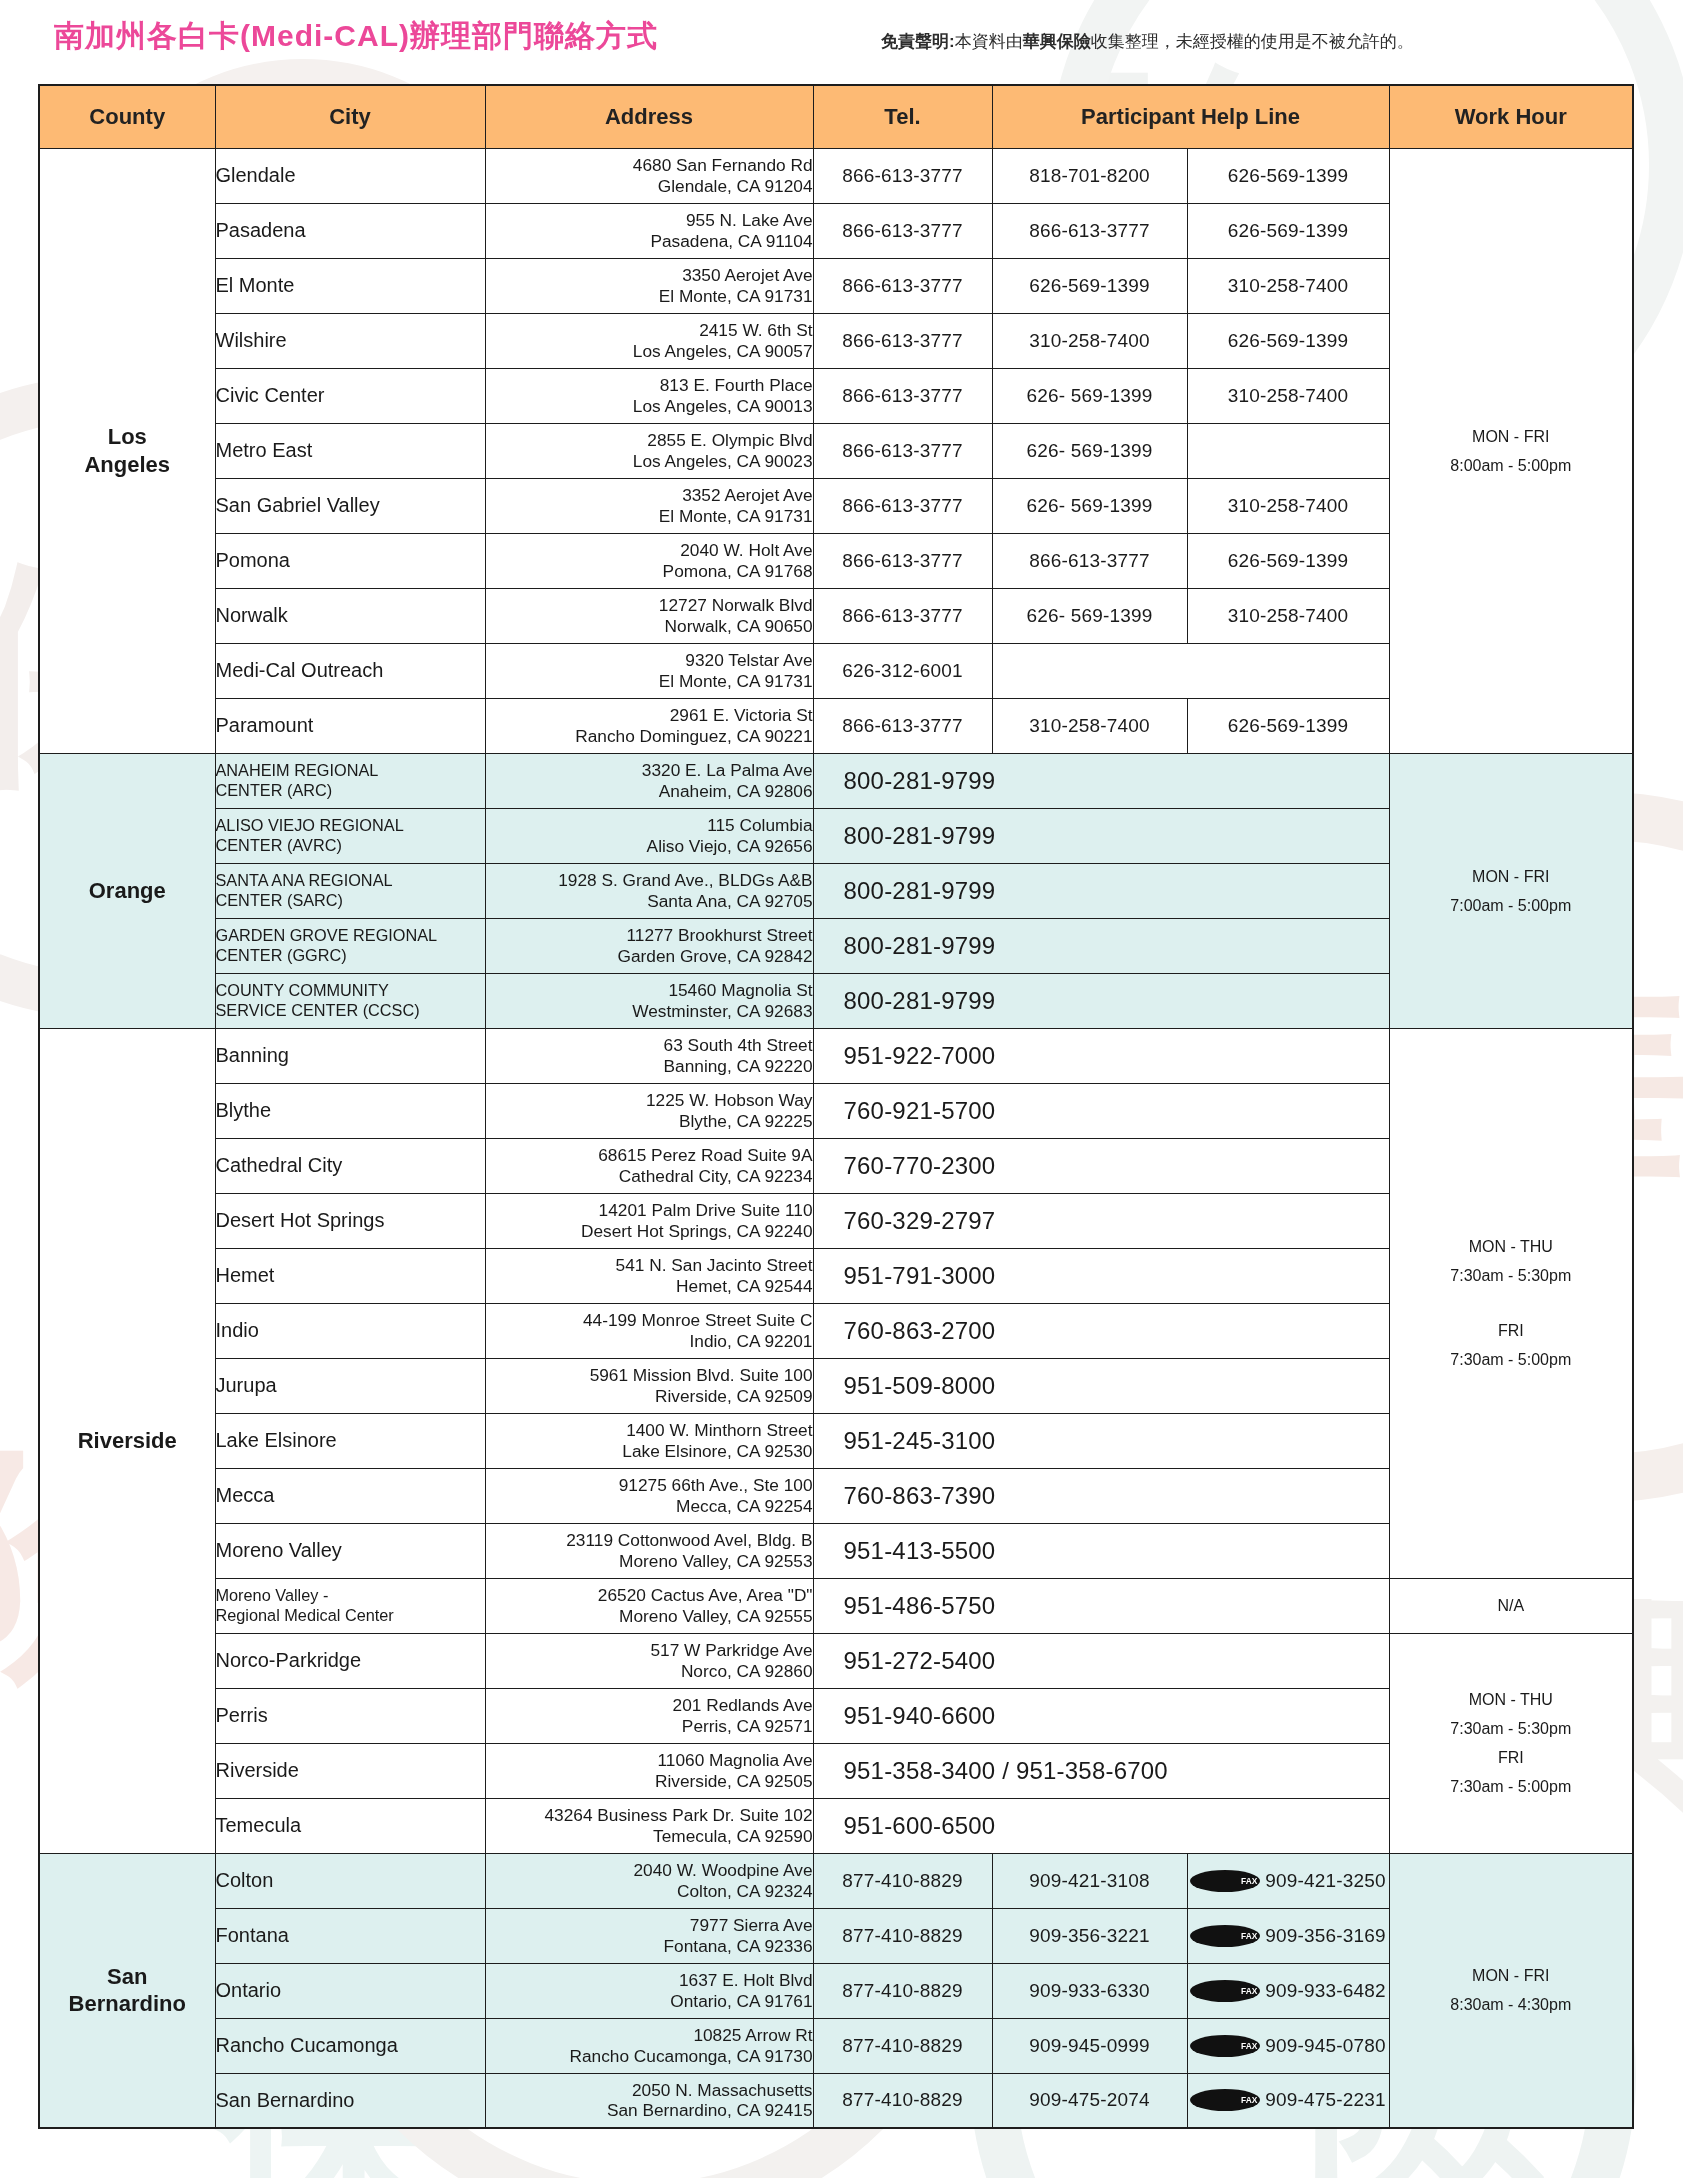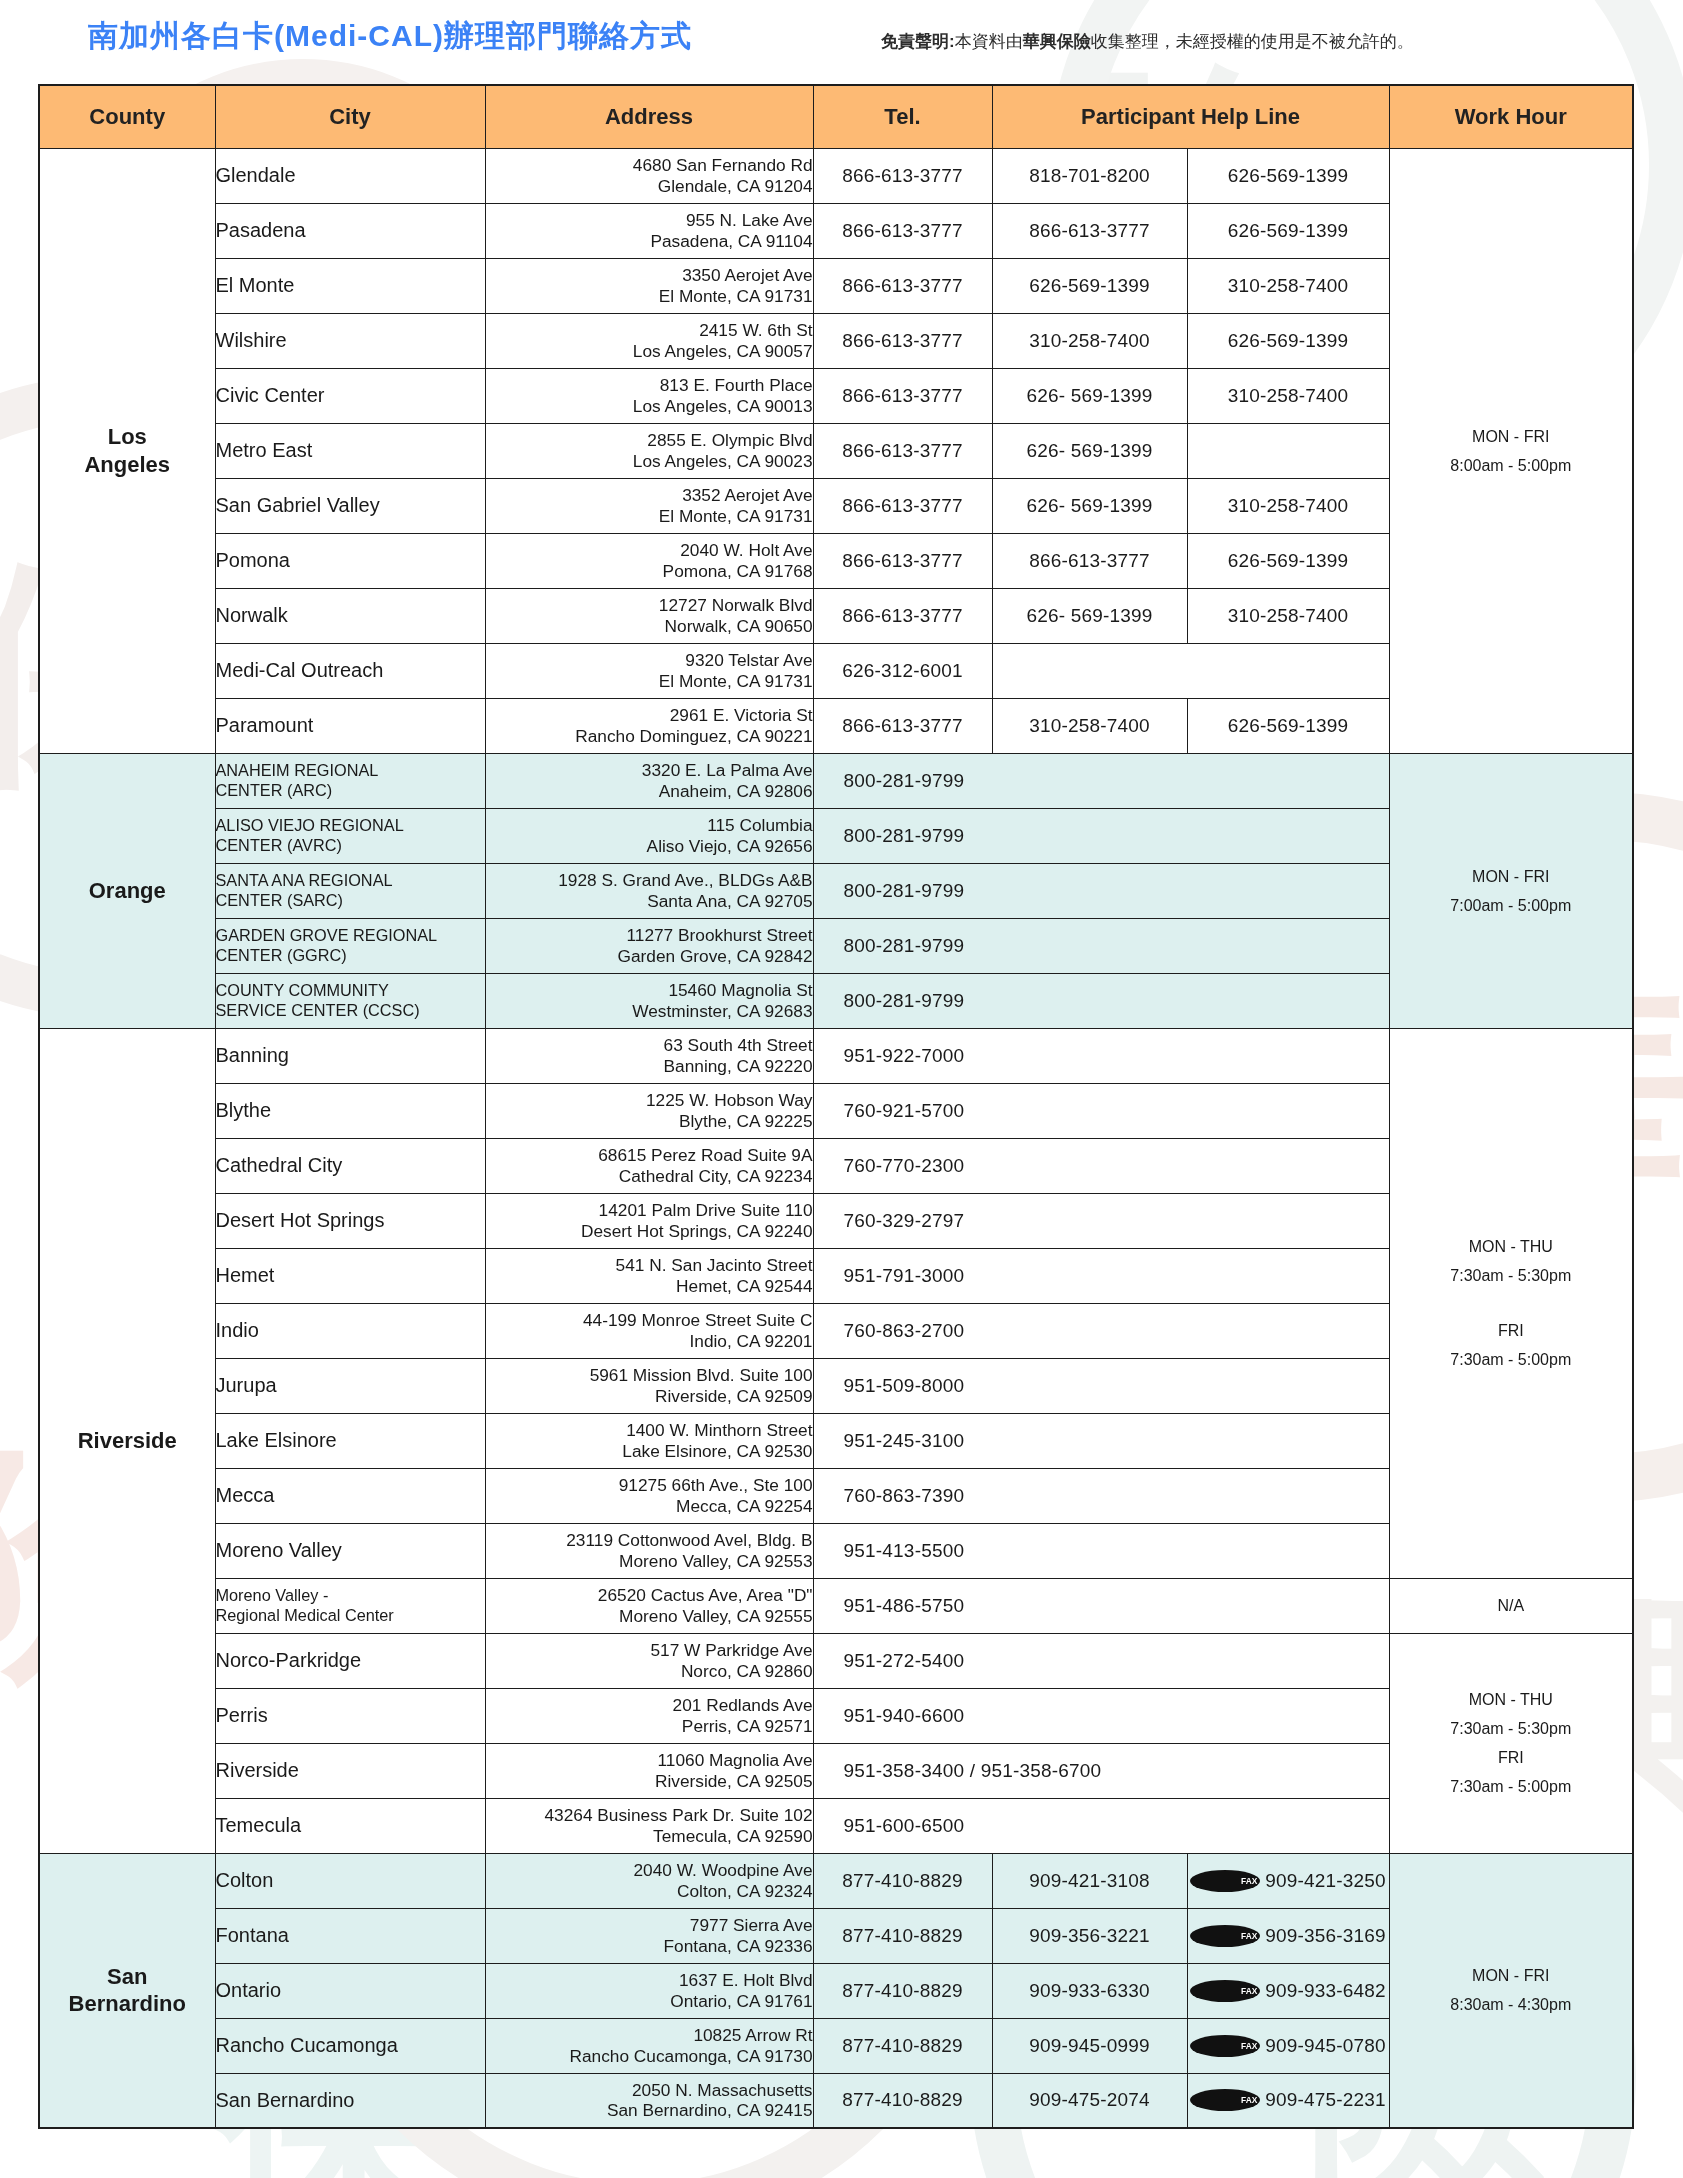--- a/index.html
+++ b/index.html
@@ -7,21 +7,21 @@
     width:1683px;height:2178px;position:relative;background:#ffffff;
     font-family:"Liberation Sans","DejaVu Sans",sans-serif;color:#1a1a1a;
     overflow:hidden;
   }
   
   .wm{position:absolute;z-index:0;pointer-events:none;font-weight:bold;line-height:1;}
   .wm-circle{position:absolute;z-index:0;border-radius:50%;pointer-events:none;}
   
   .page-title{
     position:absolute;left:54px;top:16px;font-size:30px;font-weight:bold;
-    letter-spacing:1px;color:#3b82f6;z-index:2;margin-left:34px;
+    letter-spacing:1px;color:#ec4899;z-index:2;
   }
   .disclaimer{
     position:absolute;left:849px;top:30px;font-size:17px;color:#2d2d2d;z-index:2;white-space:nowrap;margin-left:32px;
   }
   .disclaimer .b{font-weight:bold;}
   
   table.contact{
     position:absolute;left:38px;top:84px;width:1594px;z-index:1;
     border-collapse:collapse;table-layout:fixed;background:transparent;
   }
@@ -31,21 +31,21 @@
   table.contact{border:2.5px solid #1d1d1d;}
   tr.hdr{height:63px;}
   tr.datarow{height:55px;}
   th{background:#fdba74;font-size:22px;font-weight:bold;color:#222;}
   tr.tinted td{background:#ddf0ef;}
   .county-cell{font-weight:bold;font-size:22px;text-align:center;line-height:1.25;background:#fff;}
   .city-cell{font-size:20px;text-align:left;padding-left:9px;background:#fff;}
   .city-small div{font-size:16.3px;line-height:1.2;}
   .addr-cell{font-size:17.3px;text-align:right;padding-left:9px;line-height:1.2;background:#fff;}
   .num-cell{font-size:19px;text-align:center;background:#fff;letter-spacing:0.2px;}
-  .tel-span{font-size:19px;text-align:left;background:#fff;letter-spacing:0.2px;}
+  .tel-span{font-size:24px;text-align:left;background:#fff;letter-spacing:0.2px;}
   .tel-span .tel-span-text{padding-left:30px;}
   .work-cell{font-size:16px;text-align:center;background:#fff;line-height:29px;}
   .work-cell .sp{height:26px;}
   .fax-wrap{display:flex;align-items:center;justify-content:center;gap:5px;}
   .fax-badge{
     display:inline-flex;align-items:center;justify-content:center;
     width:22px;height:22px;border-radius:50%;background:#111;color:#fff;
     font-size:8.4px;font-weight:bold;letter-spacing:0;flex:0 0 auto;padding-left:48px;
   }
 </style>

